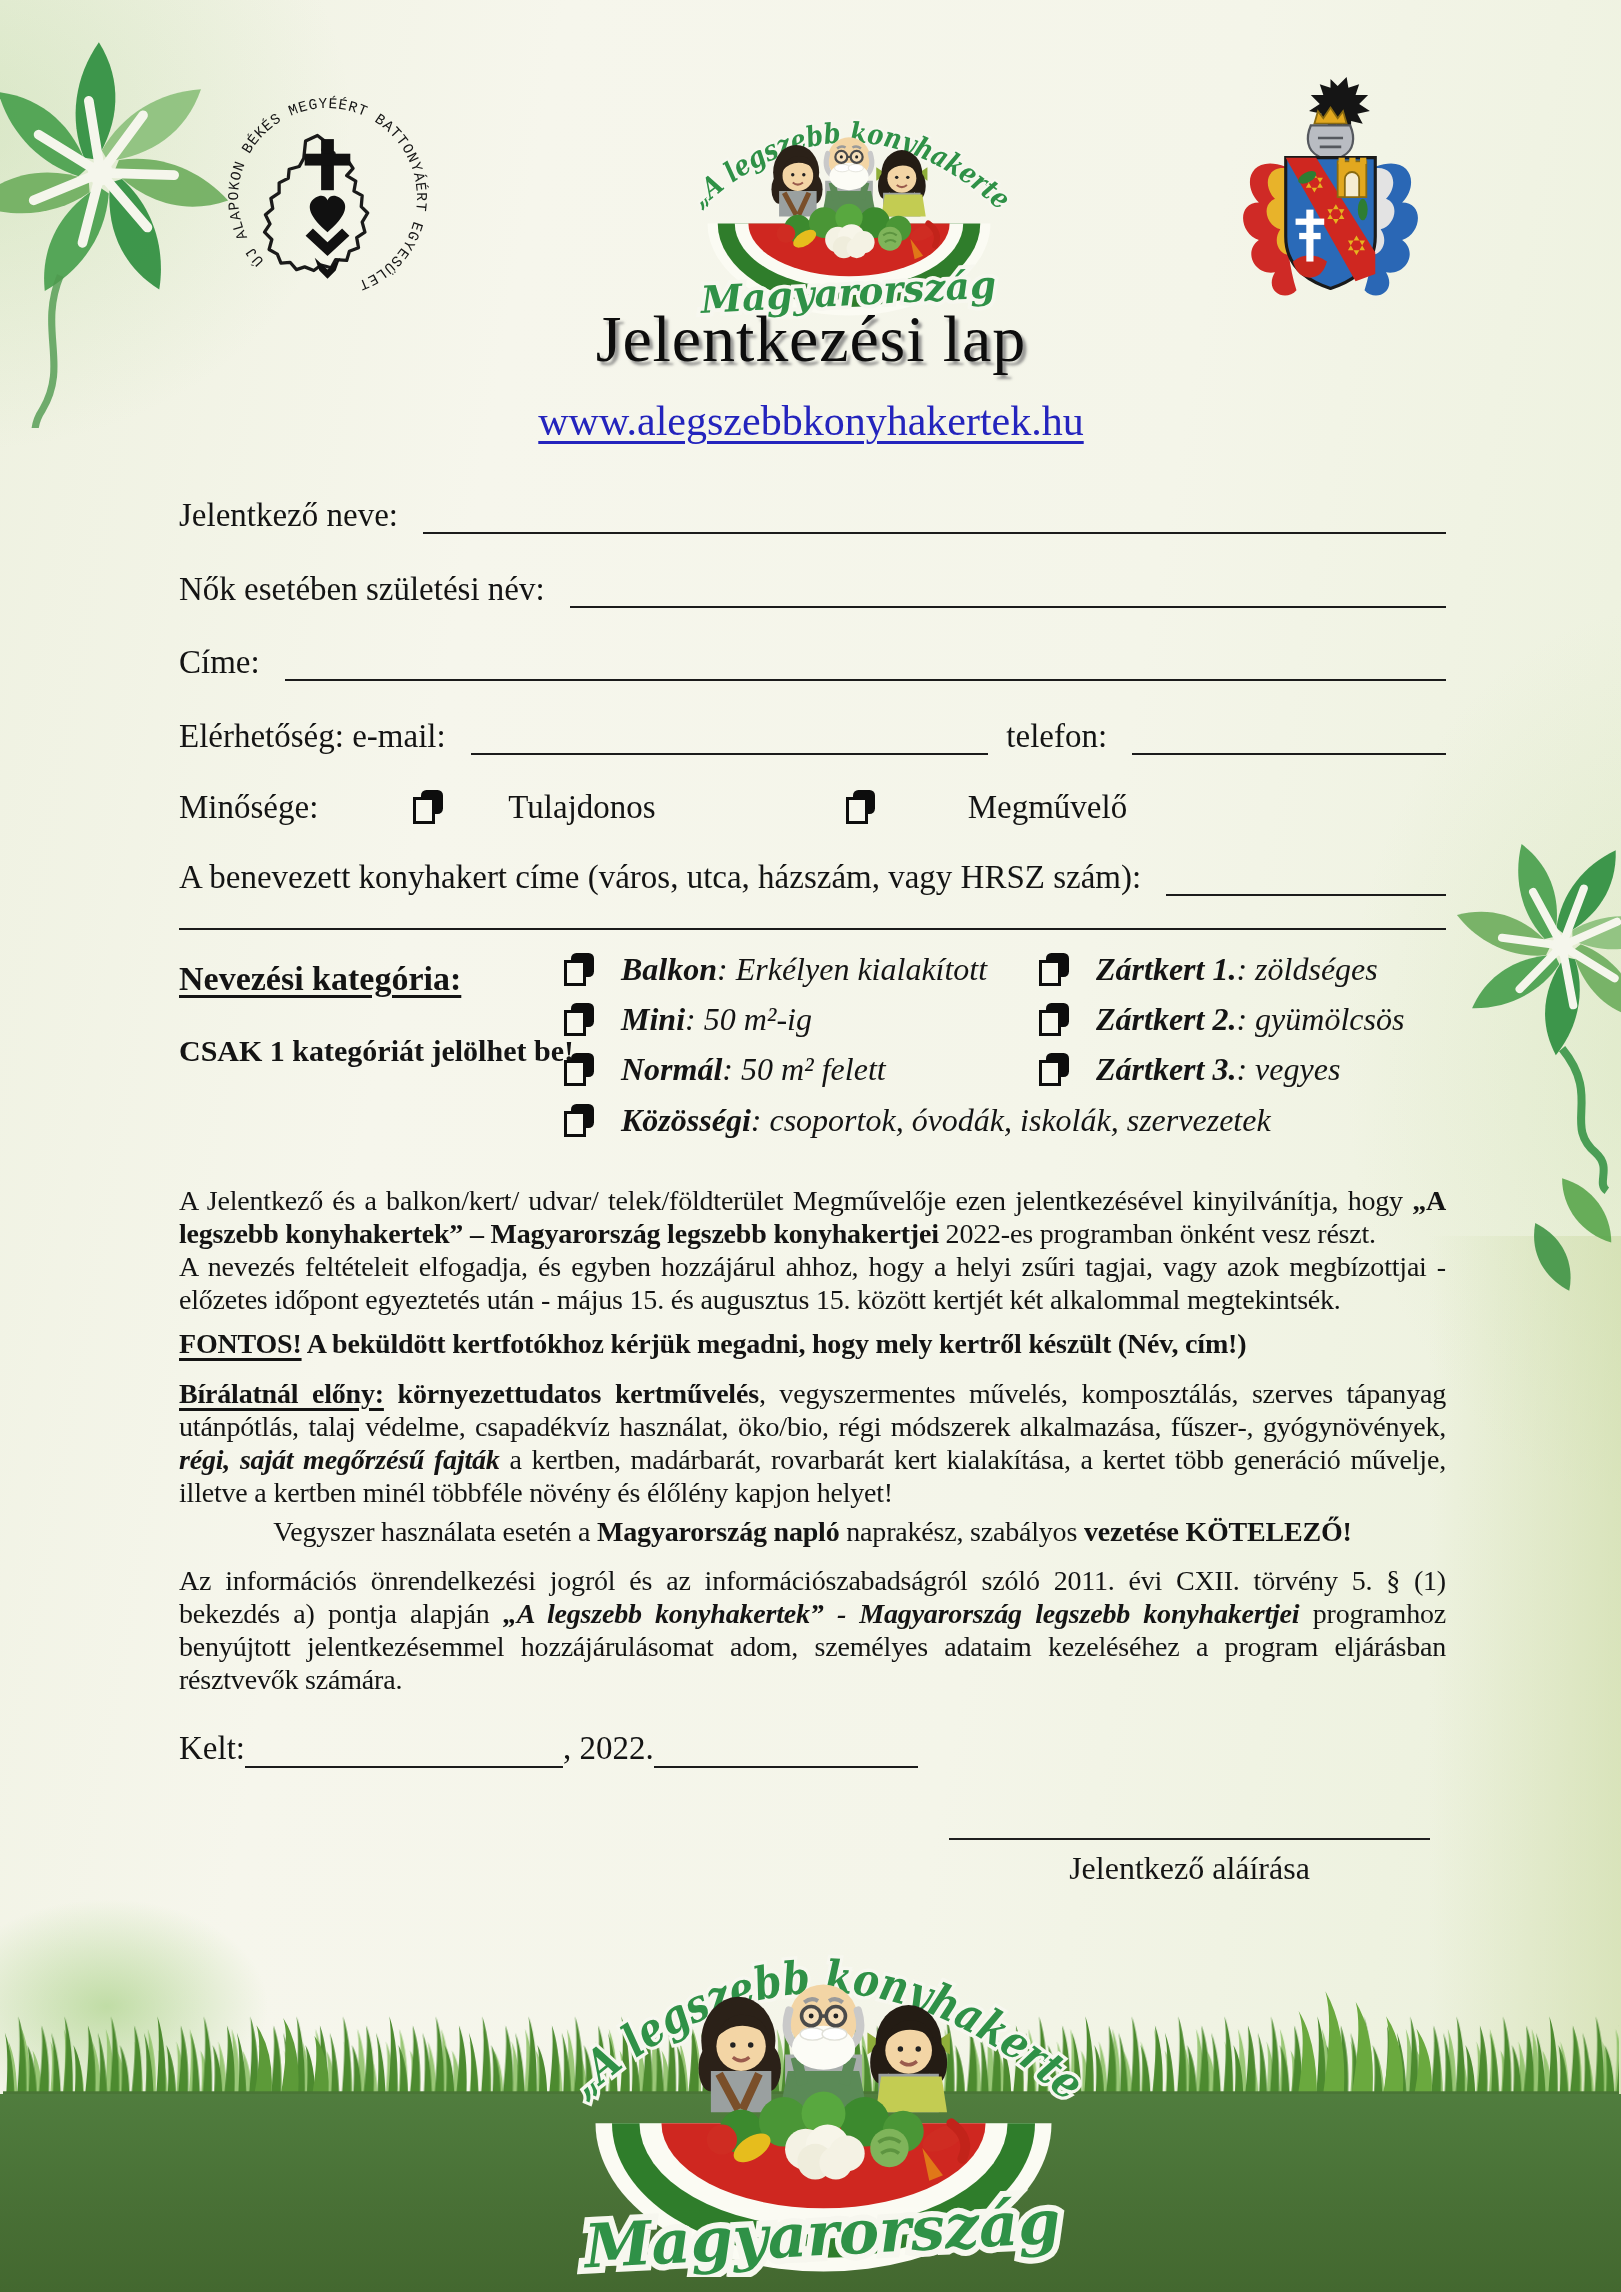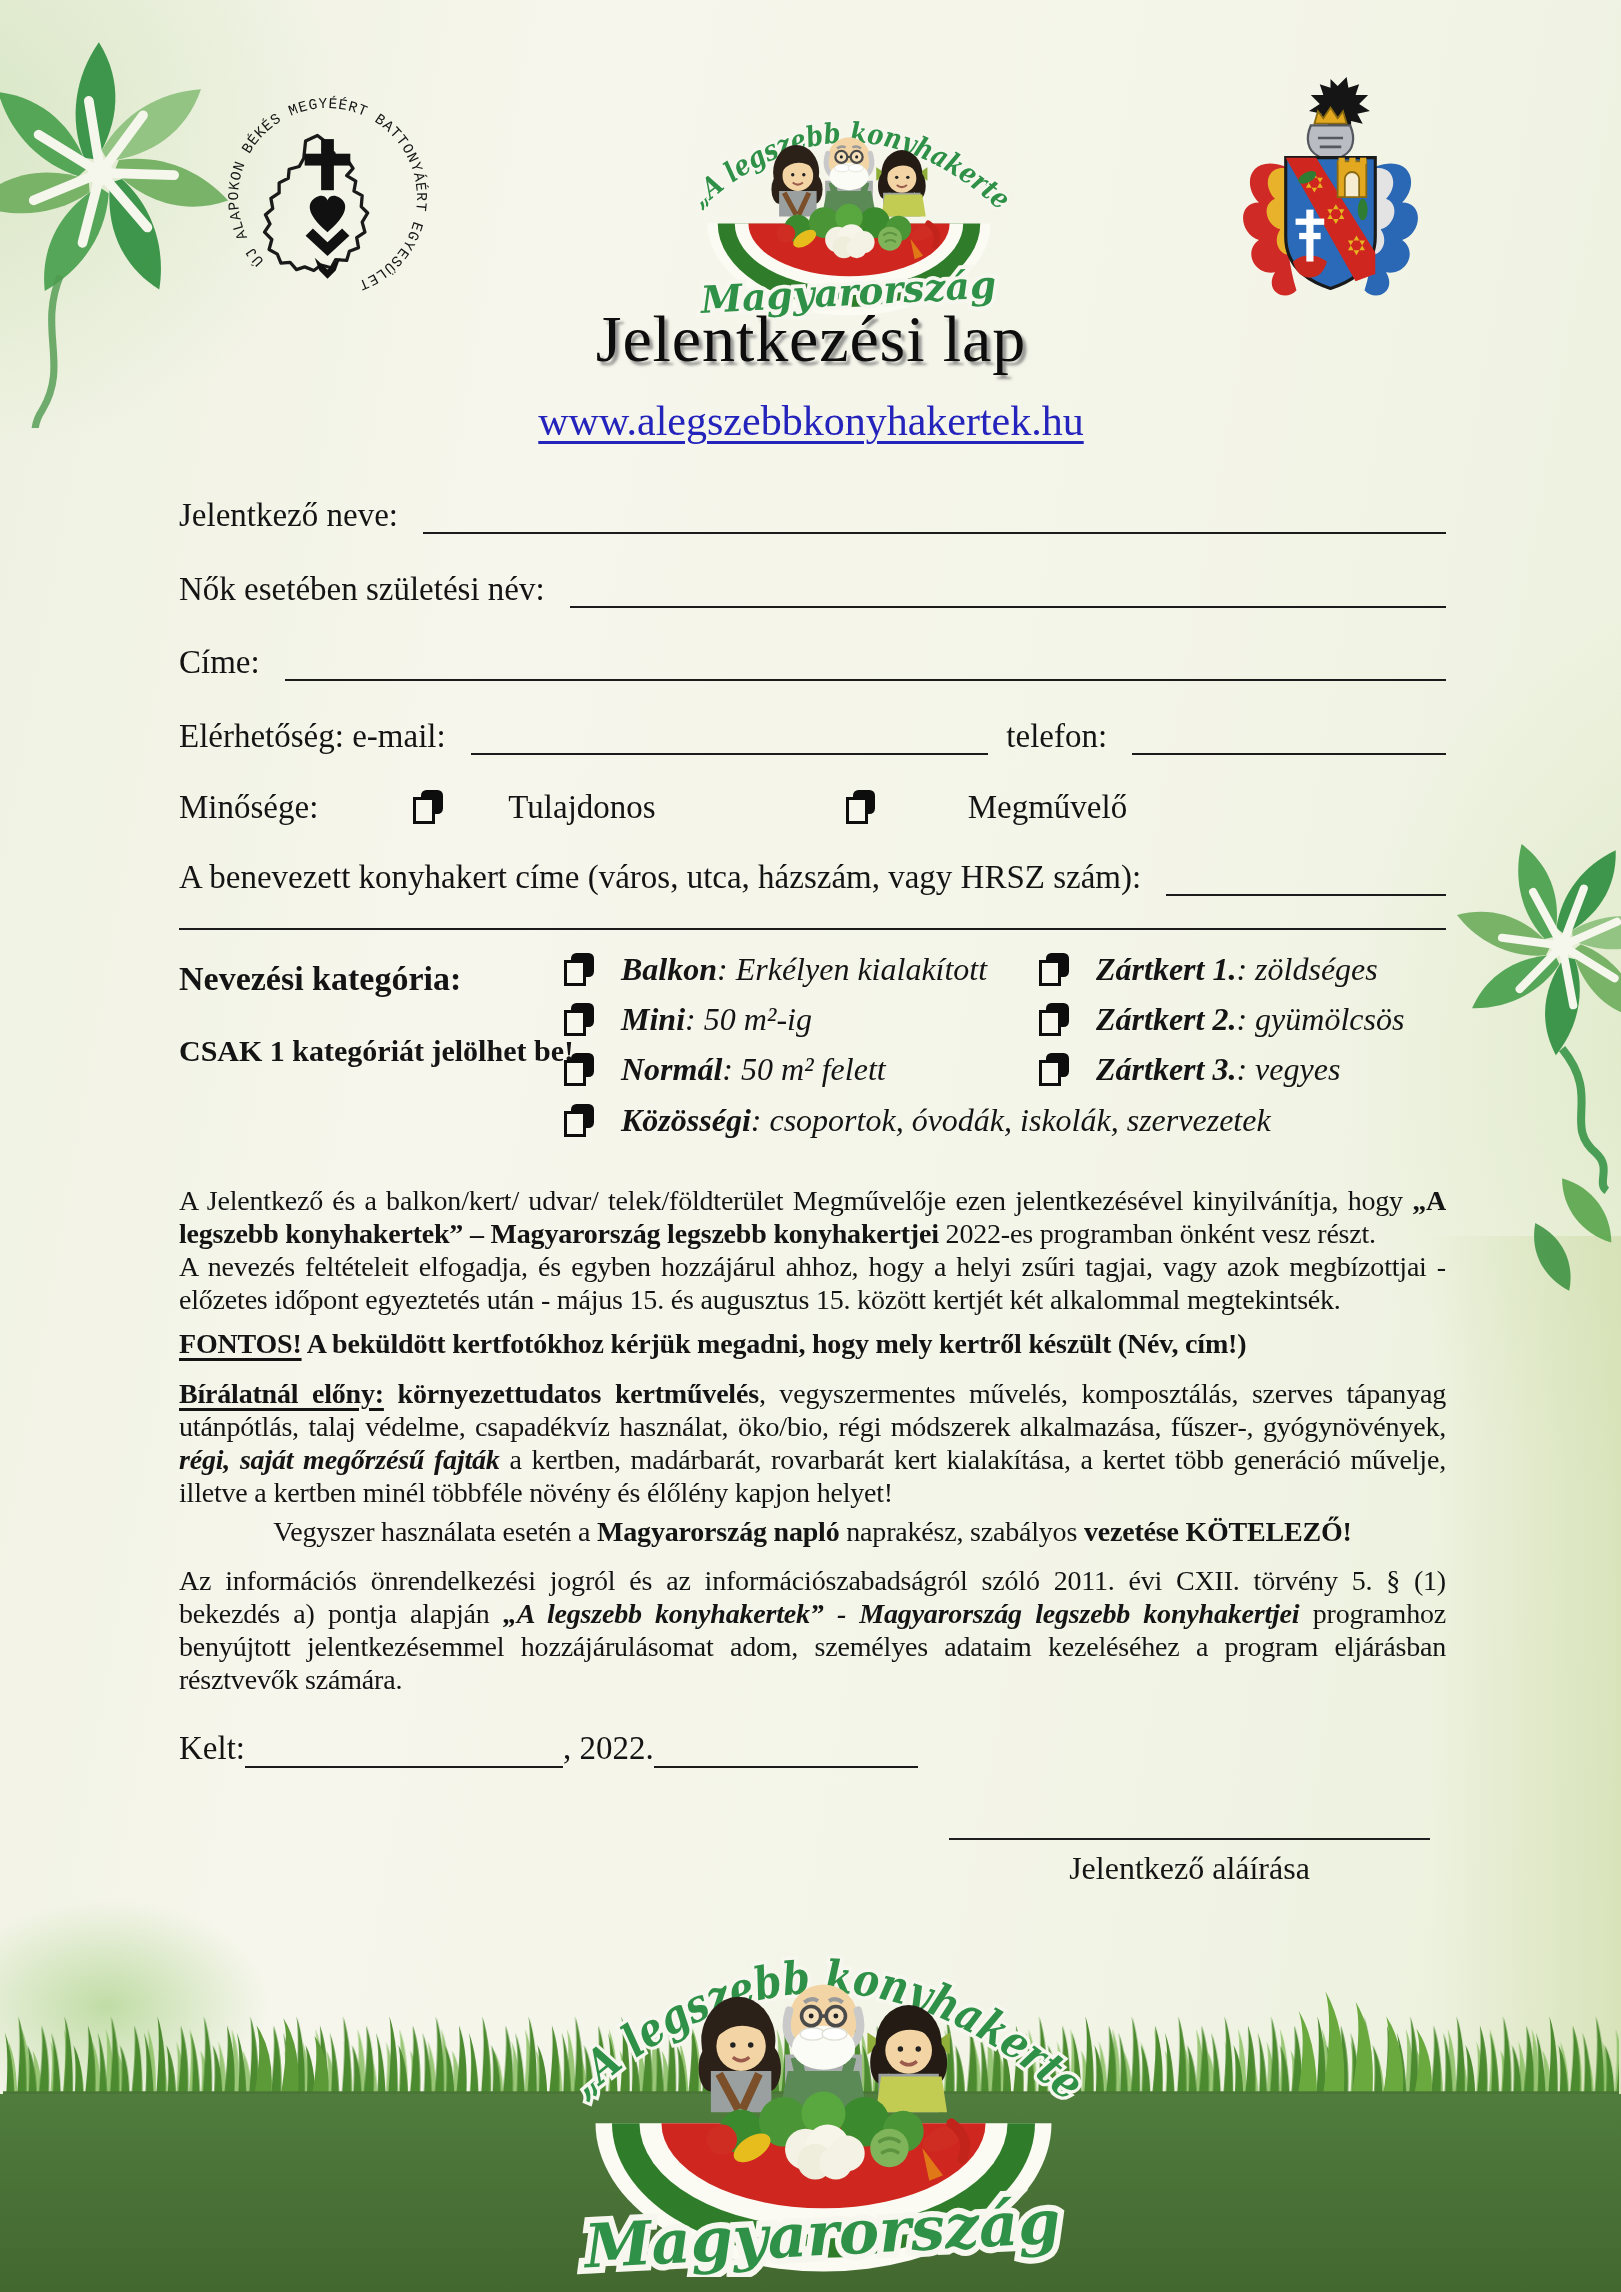--- a/index.html
+++ b/index.html
@@ -37,21 +37,21 @@
   .fill{flex:1 1 auto;border-bottom:2.7px solid #1b1b1b;height:38px;margin-left:7.2px;}
   .fillw{border-bottom:2.7px solid #1b1b1b;height:38px;}
   .longline{position:absolute;left:179px;top:894px;width:1267px;height:34px;border-bottom:2.7px solid #1b1b1b;}
   
   .cb{position:relative;width:30px;height:34px;flex:0 0 30px;display:inline-block;}
   .cb::before{content:"";position:absolute;left:7.2px;top:0;width:22.4px;height:24px;background:#0d0d0d;border-radius:5.4px;}
   .cb::after{content:"";position:absolute;left:0;top:7.2px;width:16px;height:20.6px;background:#f7f7ed;border:3.6px solid #0d0d0d;}
   .q-cb1{margin-left:77px;}.q-lbl1{margin-left:47px;}.q-cb2{margin-left:172px;}.q-lbl2{margin-left:74px;}
   
   .cat-head{position:absolute;left:179px;top:960px;font-size:34px;font-weight:bold;
-    text-decoration-thickness:2.7px;text-underline-offset:5.4px;}
+    text-decoration:underline;text-decoration-thickness:2.7px;text-underline-offset:5.4px;}
   .cat-note{position:absolute;left:179px;top:1034px;font-size:30px;font-weight:bold;}
   .cat-item{position:absolute;display:flex;align-items:center;font-size:32px;white-space:nowrap;font-style:italic;}
   .cat-item .cb{margin-right:27px;}
   .cb1-0{left:564px;top:951px;}.cb1-1{left:564px;top:1001px;}.cb1-2{left:564px;top:1051px;}.cb1-3{left:564px;top:1102px;}
   .cb2-0{left:1039px;top:951px;}.cb2-1{left:1039px;top:1001px;}.cb2-2{left:1039px;top:1051px;}
   
   .para{position:absolute;left:179px;width:1267px;font-size:28px;line-height:33px;
     text-align:justify;letter-spacing:-0.2px;}
   .center{text-align:center;}
   .b{font-weight:bold;}

